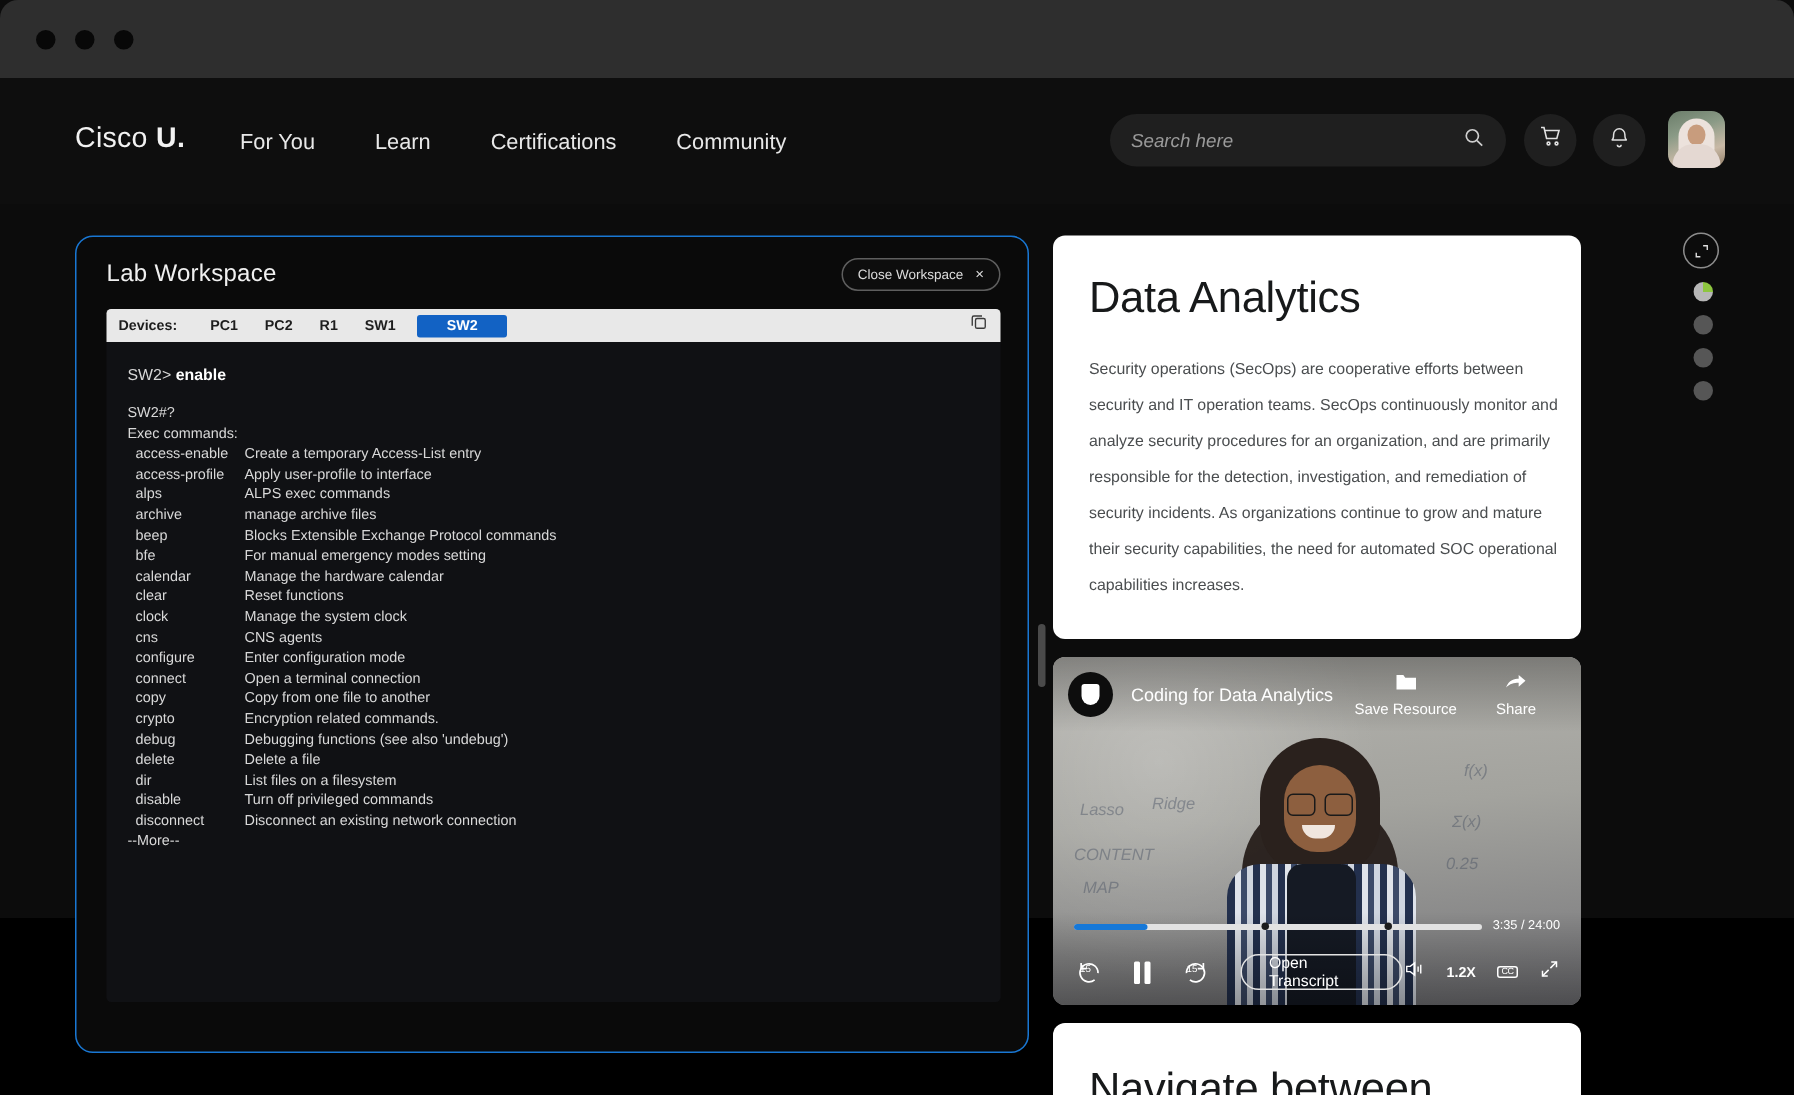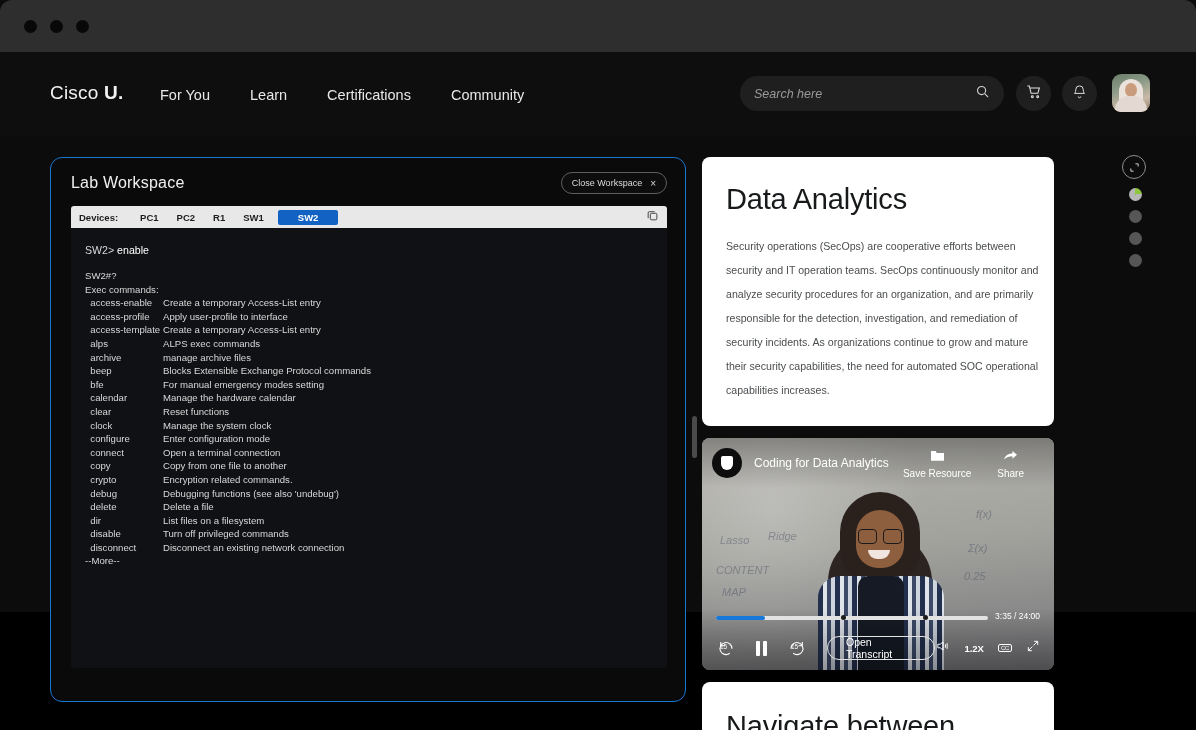--- a/index.html
+++ b/index.html
@@ -106,21 +106,21 @@
   .terminal {
     position: absolute; left: 20px; top: 70px; width: 596px; height: 440px;
     background: #101114; border-radius: 0 0 3px 3px;
     padding: 12px 14px; overflow: hidden;
   }
   .term-line {
     color: #d8d8d8; font-size: 9.6px; line-height: 13.6px;
     font-family: "Liberation Sans", sans-serif; white-space: pre;
   }
   .term-line.prompt { font-size: 10.6px; line-height: 20px; }
-  .term-line.prompt b { color: #fff; font-weight: 400; }
+  .term-line.prompt b { color: #fff; font-weight: 700; }
   .term-cmd { display: inline-block; width: 78px; }
   .term-spacer { height: 9px; }
 
   .drag-handle {
     position: absolute; left: 692px; top: 416px; width: 5px; height: 42px;
     background: #4a4a4a; border-radius: 3px; cursor: col-resize;
   }
 
   
   .rightcol { position: absolute; left: 702px; top: 157px; width: 352px; }
@@ -331,28 +331,28 @@
     </div>
 
     <div class="terminal">
       <div class="term-line prompt"><span>SW2&gt; </span><b>enable</b></div>
       <div class="term-spacer"></div>
       <div class="term-line">SW2#?</div>
       <div class="term-line">Exec commands:</div>
       <div id="cmdlist">
           <div class="term-line"><span class="term-cmd">  access-enable</span><span>Create a temporary Access-List entry</span></div>
           <div class="term-line"><span class="term-cmd">  access-profile</span><span>Apply user-profile to interface</span></div>
-          <div class="term-line"><span class="term-cmd">  access-template</span><span>Create a temporary Access-List entry</span></div>
           <div class="term-line"><span class="term-cmd">  alps</span><span>ALPS exec commands</span></div>
           <div class="term-line"><span class="term-cmd">  archive</span><span>manage archive files</span></div>
           <div class="term-line"><span class="term-cmd">  beep</span><span>Blocks Extensible Exchange Protocol commands</span></div>
           <div class="term-line"><span class="term-cmd">  bfe</span><span>For manual emergency modes setting</span></div>
           <div class="term-line"><span class="term-cmd">  calendar</span><span>Manage the hardware calendar</span></div>
           <div class="term-line"><span class="term-cmd">  clear</span><span>Reset functions</span></div>
           <div class="term-line"><span class="term-cmd">  clock</span><span>Manage the system clock</span></div>
+          <div class="term-line"><span class="term-cmd">  cns</span><span>CNS agents</span></div>
           <div class="term-line"><span class="term-cmd">  configure</span><span>Enter configuration mode</span></div>
           <div class="term-line"><span class="term-cmd">  connect</span><span>Open a terminal connection</span></div>
           <div class="term-line"><span class="term-cmd">  copy</span><span>Copy from one file to another</span></div>
           <div class="term-line"><span class="term-cmd">  crypto</span><span>Encryption related commands.</span></div>
           <div class="term-line"><span class="term-cmd">  debug</span><span>Debugging functions (see also 'undebug')</span></div>
           <div class="term-line"><span class="term-cmd">  delete</span><span>Delete a file</span></div>
           <div class="term-line"><span class="term-cmd">  dir</span><span>List files on a filesystem</span></div>
           <div class="term-line"><span class="term-cmd">  disable</span><span>Turn off privileged commands</span></div>
           <div class="term-line"><span class="term-cmd">  disconnect</span><span>Disconnect an existing network connection</span></div>
         </div>

